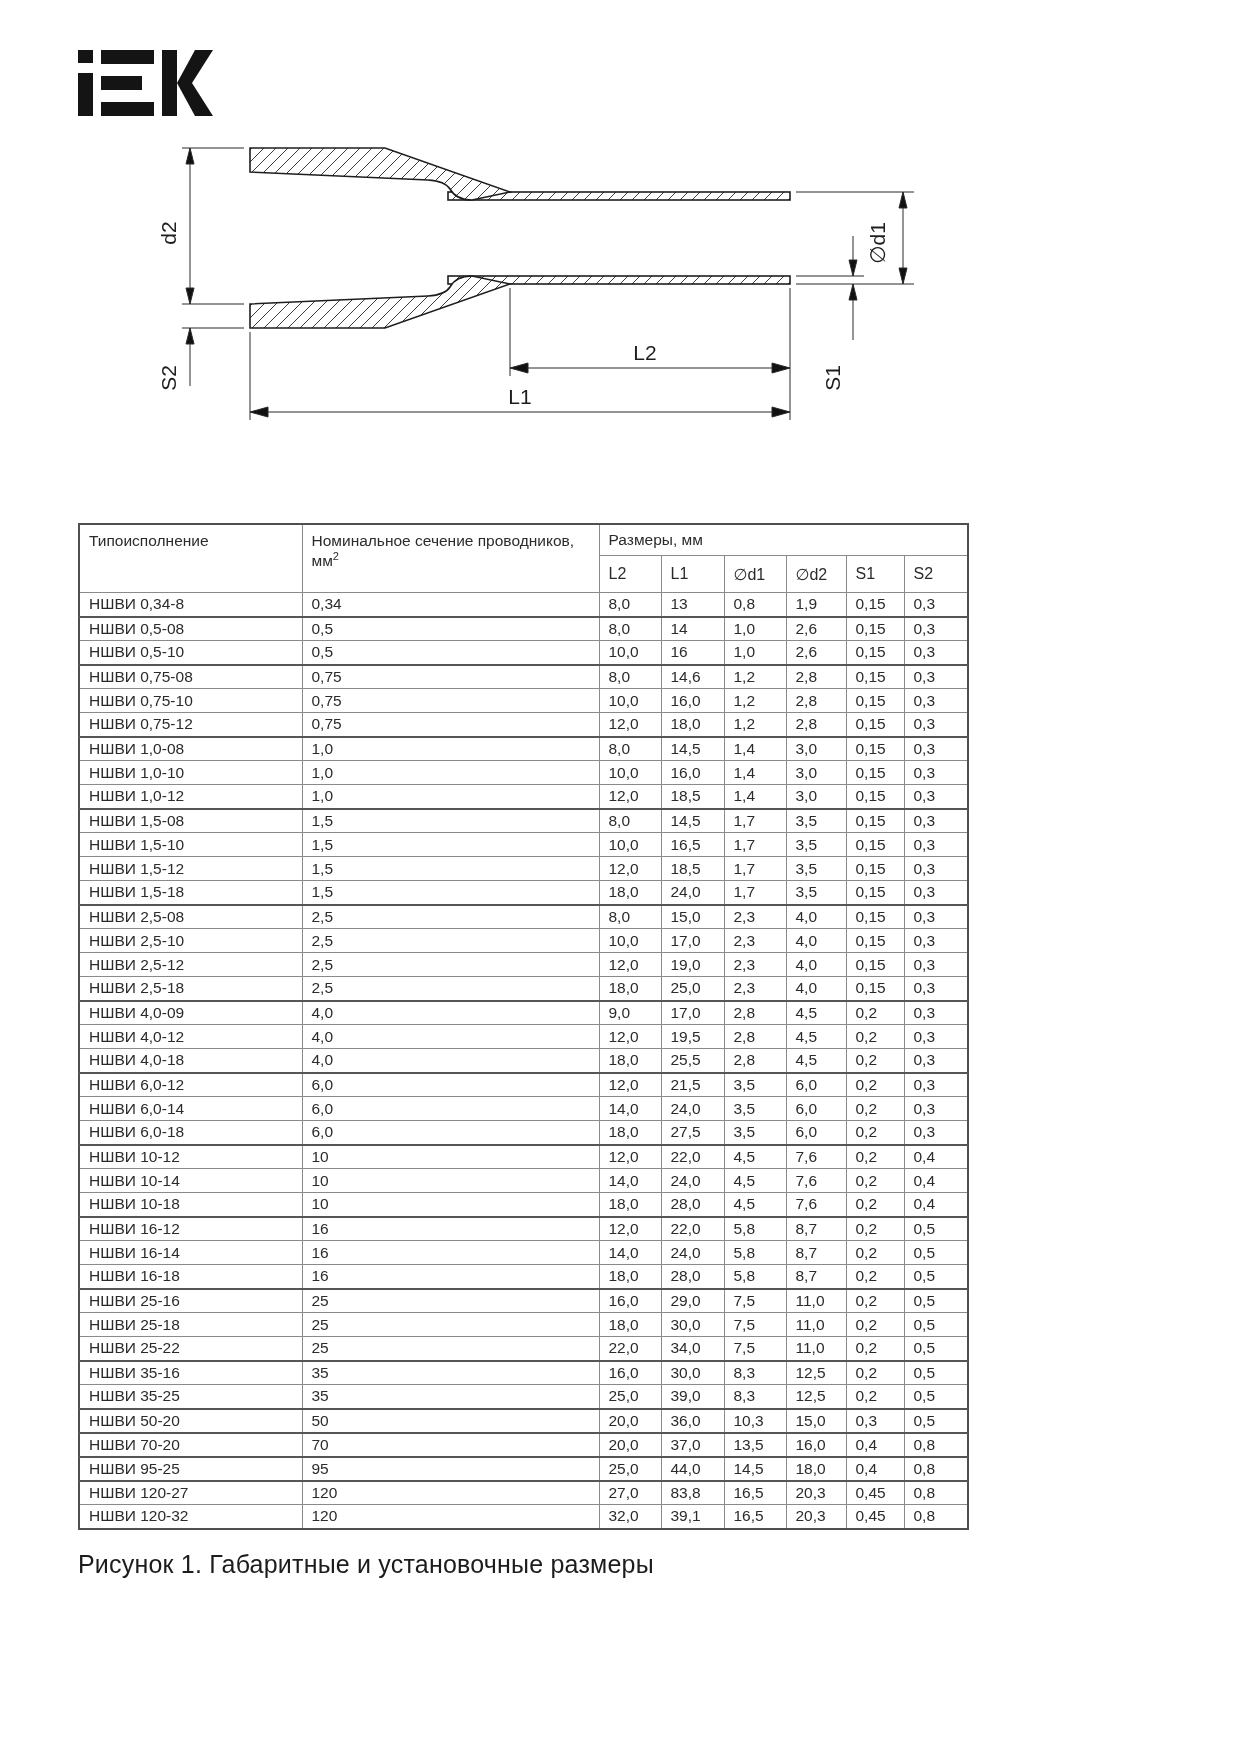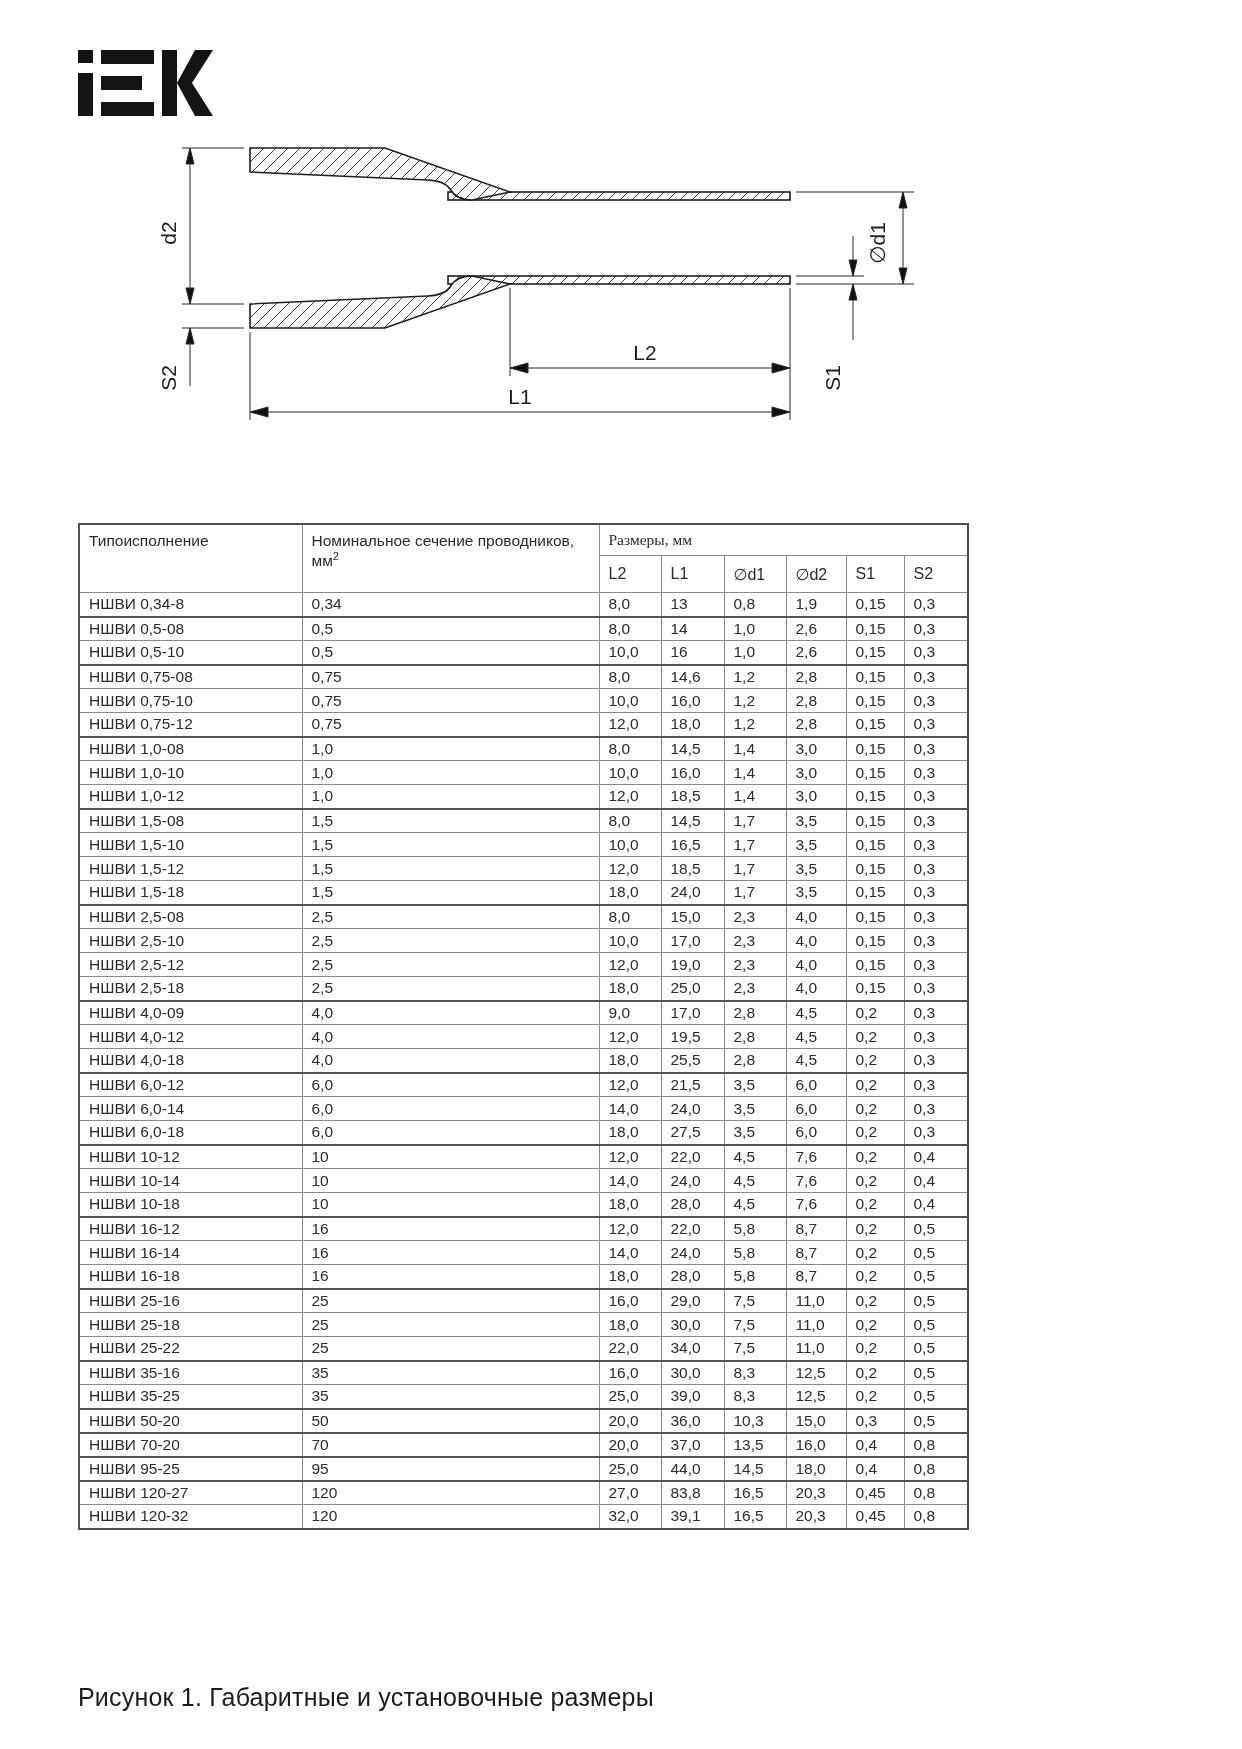--- a/index.html
+++ b/index.html
@@ -13,28 +13,28 @@
     position:absolute;left:78px;top:523px;width:889px;
     border-collapse:collapse;table-layout:fixed;
     border:2px solid #4f4f4f;
   }
   .dim-table th,.dim-table td{
     border:1px solid #8a8a8a;
     font-weight:normal;text-align:left;vertical-align:middle;
     padding:1px 2px 1px 9px;font-size:15.5px;color:#2b2b2b;
     overflow:hidden;white-space:nowrap;
   }
-  .dim-table thead th.span-head{height:28px;font-family:Liberation Serif, serif;}
+  .dim-table thead th.span-head{height:28px;}
   .dim-table thead tr.subhead th{height:34px;font-size:16px;}
   .dim-table thead th.rowspan-head{vertical-align:top;padding-top:6px;white-space:normal;line-height:1.25;font-size:15.5px;margin-left:28px;}
   .dim-table tbody tr{height:24px;}
   .dim-table tbody tr.group-start td{border-top:2px solid #555555;}
   sup{font-size:11px;}
   .caption{
-    position:absolute;left:78px;top:1683px;
+    position:absolute;left:78px;top:1550px;
     font-size:25px;color:#1c1c1c;letter-spacing:0.2px;
   }
   svg text{font-family:"Liberation Sans",sans-serif;fill:#1e1e1e;}
 </style>
 </head>
 <body>
 
 <div class="logo" aria-label="IEK">
   <svg width="135" height="66" viewBox="0 0 135 66">
     <g fill="#141414">

